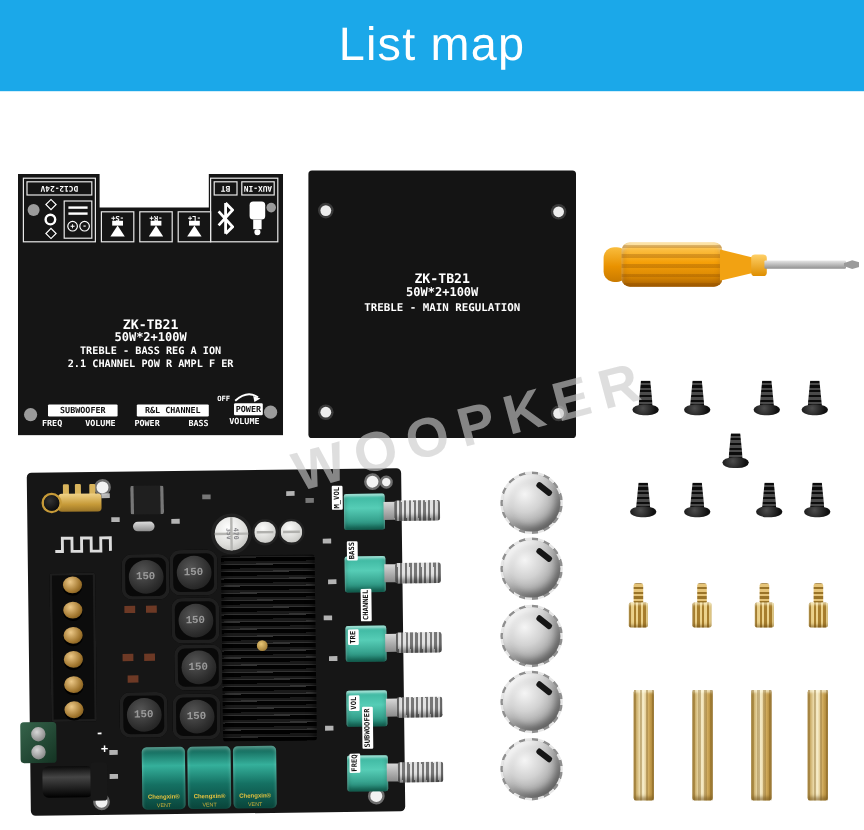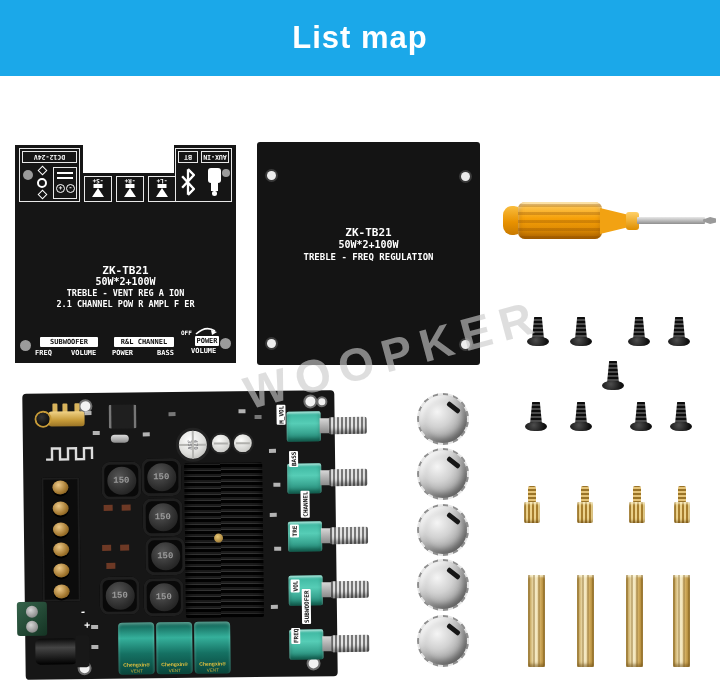--- a/index.html
+++ b/index.html
@@ -7,21 +7,21 @@
   .canvas {
     position:relative; width:720px; height:692px; margin:0 auto;
     background:#ffffff; overflow:hidden;
     font-family:"Liberation Sans", sans-serif;
   }
   .abs { position:absolute; }
 
   
   .banner { left:0; top:2; width:720px; height:76px; background:#1ba8e9;
             display:flex; align-items:center; justify-content:center; }
-  .banner-title { color:#fff; font-size:31px; font-weight:bold; letter-spacing:1px; }
+  .banner-title { color:#fff; font-size:39px; font-weight:normal; letter-spacing:1px; }
 
   
   .wm { left:238px; top:368px; font-size:46px; font-weight:bold; letter-spacing:9px;
         color:#cbcbcb; opacity:.62; transform:rotate(-15deg); transform-origin:0 0;
         z-index:40; white-space:nowrap; }
 
   
   .panelL { left:15px; top:145px; width:221px; height:218px; background:#151515;
     clip-path:polygon(0 0,68px 0,68px 28px,159px 28px,159px 0,221px 0,221px 218px,0 218px); }
   .wbox { position:absolute; border:1px solid #e8e8e8; }
@@ -229,21 +229,21 @@
     </svg>
     <div>
       <div class="abs" style="left:193px;top:23px;width:13px;height:15px;background:#fff;border-radius:3px;"></div>
       <div class="abs" style="left:196px;top:38px;width:7px;height:8px;background:#fff;"></div>
       <div class="abs" style="left:197px;top:46px;width:5px;height:5px;background:#fff;border-radius:50% 50% 60% 60%;"></div>
     </div>
     <div class="phole" style="left:207px;top:24px;width:8px;height:8px;"></div>
 
     <div class="silk" style="top:119px;font-size:11px;">ZK-TB21</div>
     <div class="silk" style="top:131px;font-size:10px;">50W*2+100W</div>
-    <div class="silk" style="top:143px;font-size:8.5px;">TREBLE - VENT REG A ION</div>
+    <div class="silk" style="top:143px;font-size:8.5px;">TREBLE - BASS REG A ION</div>
     <div class="silk" style="top:154px;font-size:8.5px;">2.1 CHANNEL POW R AMPL F ER</div>
 
     <div class="phole" style="left:5px;top:195px;width:11px;height:11px;"></div>
     <div class="phole" style="left:205px;top:193px;width:11px;height:11px;"></div>
     <div class="ctl-box" style="left:25px;top:192px;width:58px;">SUBWOOFER</div>
     <div class="ctl-sub" style="left:20px;top:204px;">FREQ</div>
     <div class="ctl-sub" style="left:56px;top:204px;">VOLUME</div>
     <div class="ctl-box" style="left:99px;top:192px;width:60px;">R&amp;L CHANNEL</div>
     <div class="ctl-sub" style="left:97px;top:204px;">POWER</div>
     <div class="ctl-sub" style="left:142px;top:204px;">BASS</div>
@@ -257,21 +257,21 @@
   </div>
 
   <div class="abs panelR">
     <div class="rhole" style="left:10px;top:29px;"></div>
     <div class="rhole" style="left:204px;top:30px;"></div>
     <div class="rhole" style="left:10px;top:197px;"></div>
     <div class="rhole" style="left:204px;top:198px;"></div>
     <div class="lines">
       <div style="font-size:11px;line-height:13px;">ZK-TB21</div>
       <div style="font-size:10px;line-height:12px;">50W*2+100W</div>
-      <div style="font-size:9px;line-height:12px;">TREBLE - FREQ REGULATION</div>
+      <div style="font-size:9px;line-height:12px;">TREBLE - MAIN REGULATION</div>
     </div>
   </div>
 
   <div class="abs sdriver">
     <div class="sd-butt"></div>
     <div class="sd-grip">
         <i></i>
       </div>
     <div class="sd-taper"></div>
     <div class="sd-collar"></div>

